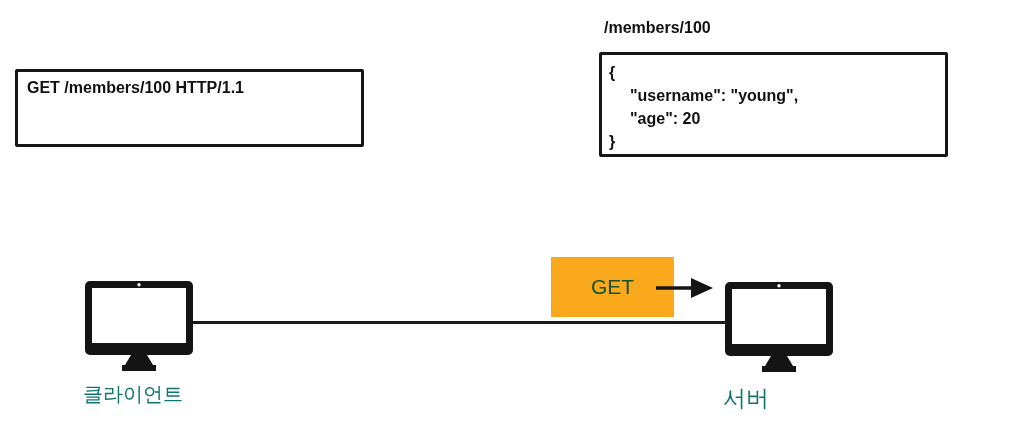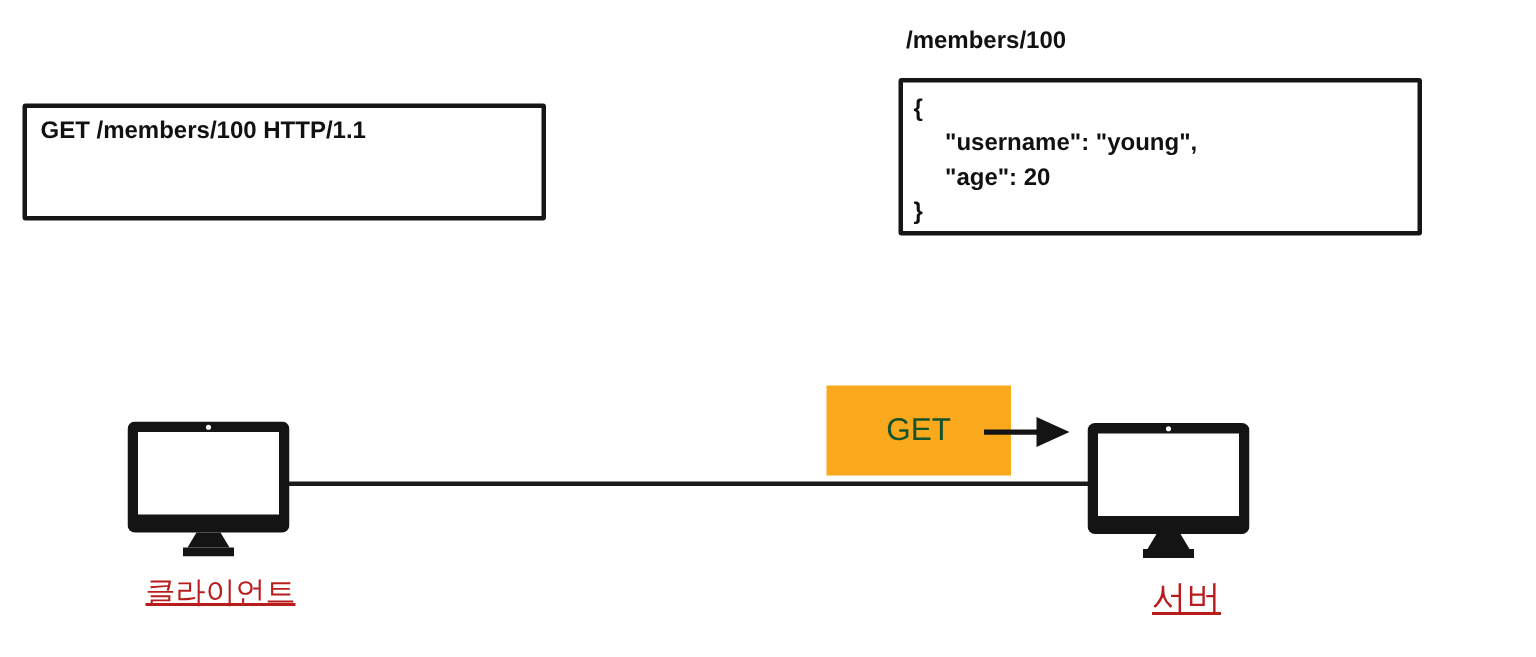--- a/index.html
+++ b/index.html
@@ -61,23 +61,21 @@
     justify-content: center;
     font-weight: normal;
     font-size: 21px;
     color: #14532d;
     margin-left: 21px;
   }
   .arrow { position: absolute; left: 656px; top: 275px; width: 58px; height: 26px; }
   .node-label {
     position: absolute;
     font-size: 20px;
-    color: #b91c1c;
-    text-align: center;
-    text-decoration: underline;
+    color: #0f766e;
   }
   .client-label { left: 83px; top: 381px; width: 128px; }
   .server-label { left: 723px; top: 383px; width: 136px; font-size: 23px; }
 </style>
 </head>
 <body>
 
 <div id="canvas">
 
   <div class="sketch-box request-box">

